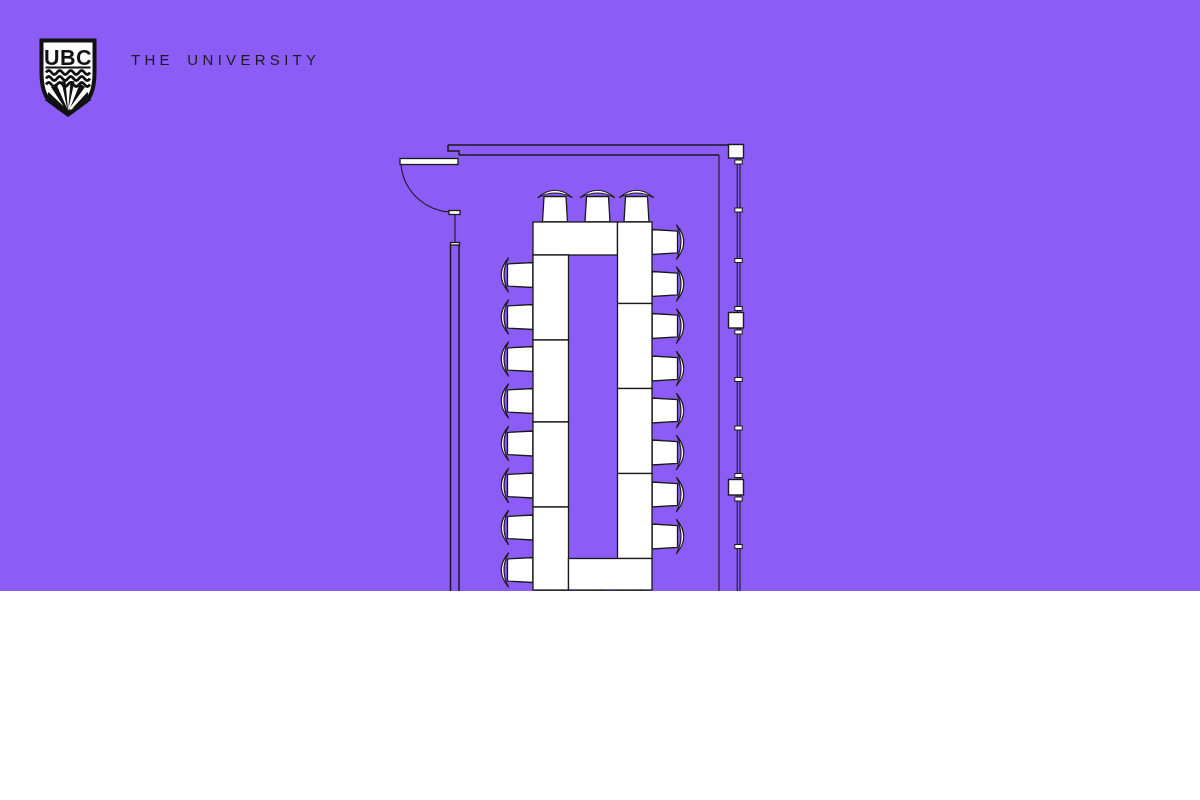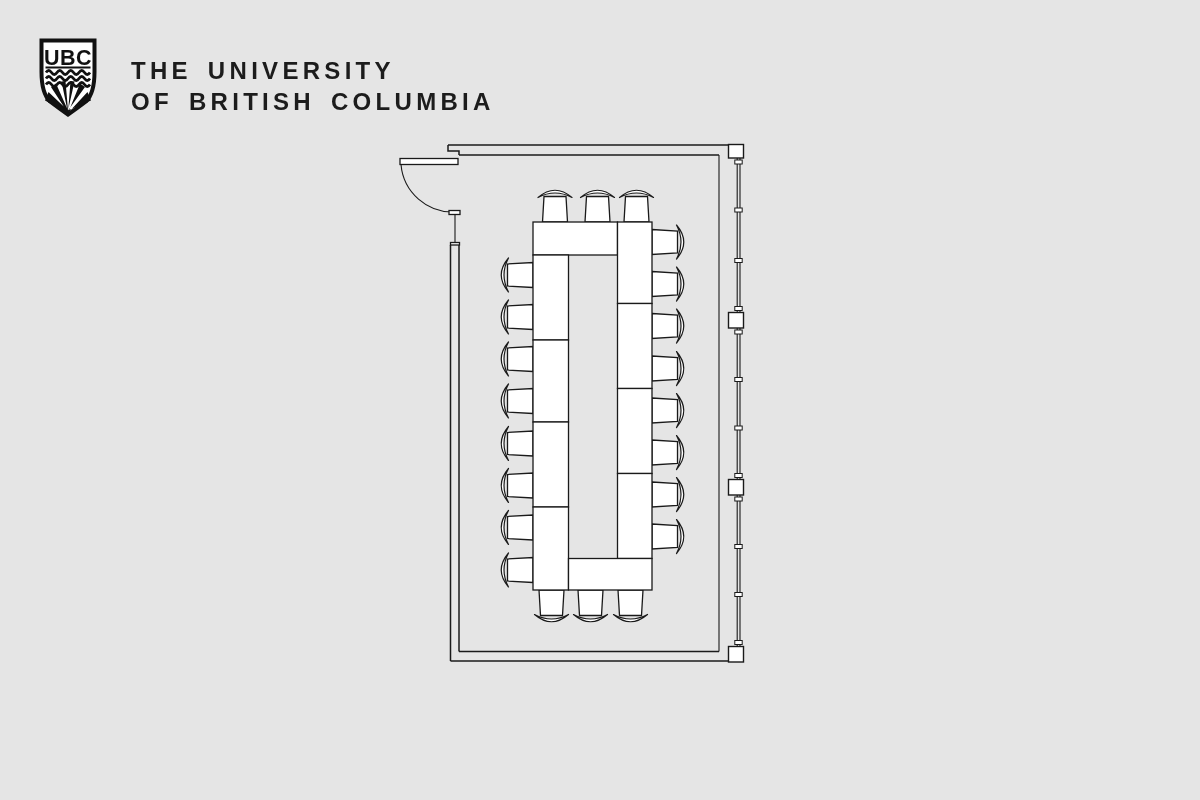--- a/index.html
+++ b/index.html
@@ -1,29 +1,29 @@
 <!DOCTYPE html>
 <html><head>
 <meta charset="utf-8">
 <style>
   html,body{margin:0;padding:0;background:#ffffff;}
   .page{
-    position:relative;width:1200px;height:800px;background:#e5e5e5;overflow:hidden;
+    position:relative;width:1200px;height:591px;background:#8b5cf6;overflow:hidden;
     font-family:"Liberation Sans",sans-serif;
   }
   
   .logo-svg{position:absolute;left:38px;top:38px;width:60px;height:79px;}
   .logo-svg .crest-stroke{stroke:#111;fill:#fff;}
   .logo-svg text{
     font-family:"Liberation Sans",sans-serif;font-weight:700;font-size:21.5px;
     letter-spacing:.5px;fill:#111;text-anchor:middle;
   }
   .uni-name{
-    position:absolute;left:131px;top:56px;color:#1c1c1c;font-weight:700;
-    font-size:24px;letter-spacing:4.3px;word-spacing:5px;line-height:30.5px;white-space:nowrap;
+    position:absolute;left:131px;top:45px;color:#1c1c1c;font-weight:400;
+    font-size:15px;letter-spacing:4.3px;word-spacing:5px;line-height:30.5px;white-space:nowrap;
   }
   .room-label{
     position:absolute;top:37px;right:36px;color:#111;font-weight:700;
     font-size:31.5px;letter-spacing:.3px;white-space:nowrap;
   }
   
   #plan-svg{position:absolute;left:0;top:0;width:1200px;height:800px;}
   #plan-svg .wall{stroke:#1a1a1a;stroke-width:1.5;fill:none;}
   #plan-svg .thin{stroke:#1a1a1a;stroke-width:1.1;fill:none;}
   #plan-svg .wfill{stroke:#1a1a1a;stroke-width:1.3;fill:#fff;}
@@ -45,21 +45,20 @@
     <path fill="#111" d="M30 75 L7 62.5 L10.5 54 L30 72.5 Z
              M30 75 L13 49 L18 45.5 L30 72.5 Z
              M30 75 L23.5 43.5 L27.5 43 L30 72.5 Z
              M30 75 L32.5 43 L36.5 43.5 L30 72.5 Z
              M30 75 L42 45.5 L47 49 L30 72.5 Z
              M30 75 L49.5 54 L53 62.5 L30 72.5 Z"></path>
   </svg>
 
   <div class="uni-name">
     <div>THE UNIVERSITY</div>
-    <div>OF BRITISH COLUMBIA</div>
   </div>
 
 
   <svg id="plan-svg" viewBox="0 0 1200 800">
     <g>
       <path class="wall" d="M448 145 H728.5"></path>
       <path class="wall" d="M448 145 V151 H459 V155"></path>
       <path class="wall" d="M459 155 H719"></path>
       <path class="wall" d="M450.5 245 V661"></path>
       <path class="wall" d="M459 245 V651.5"></path>

